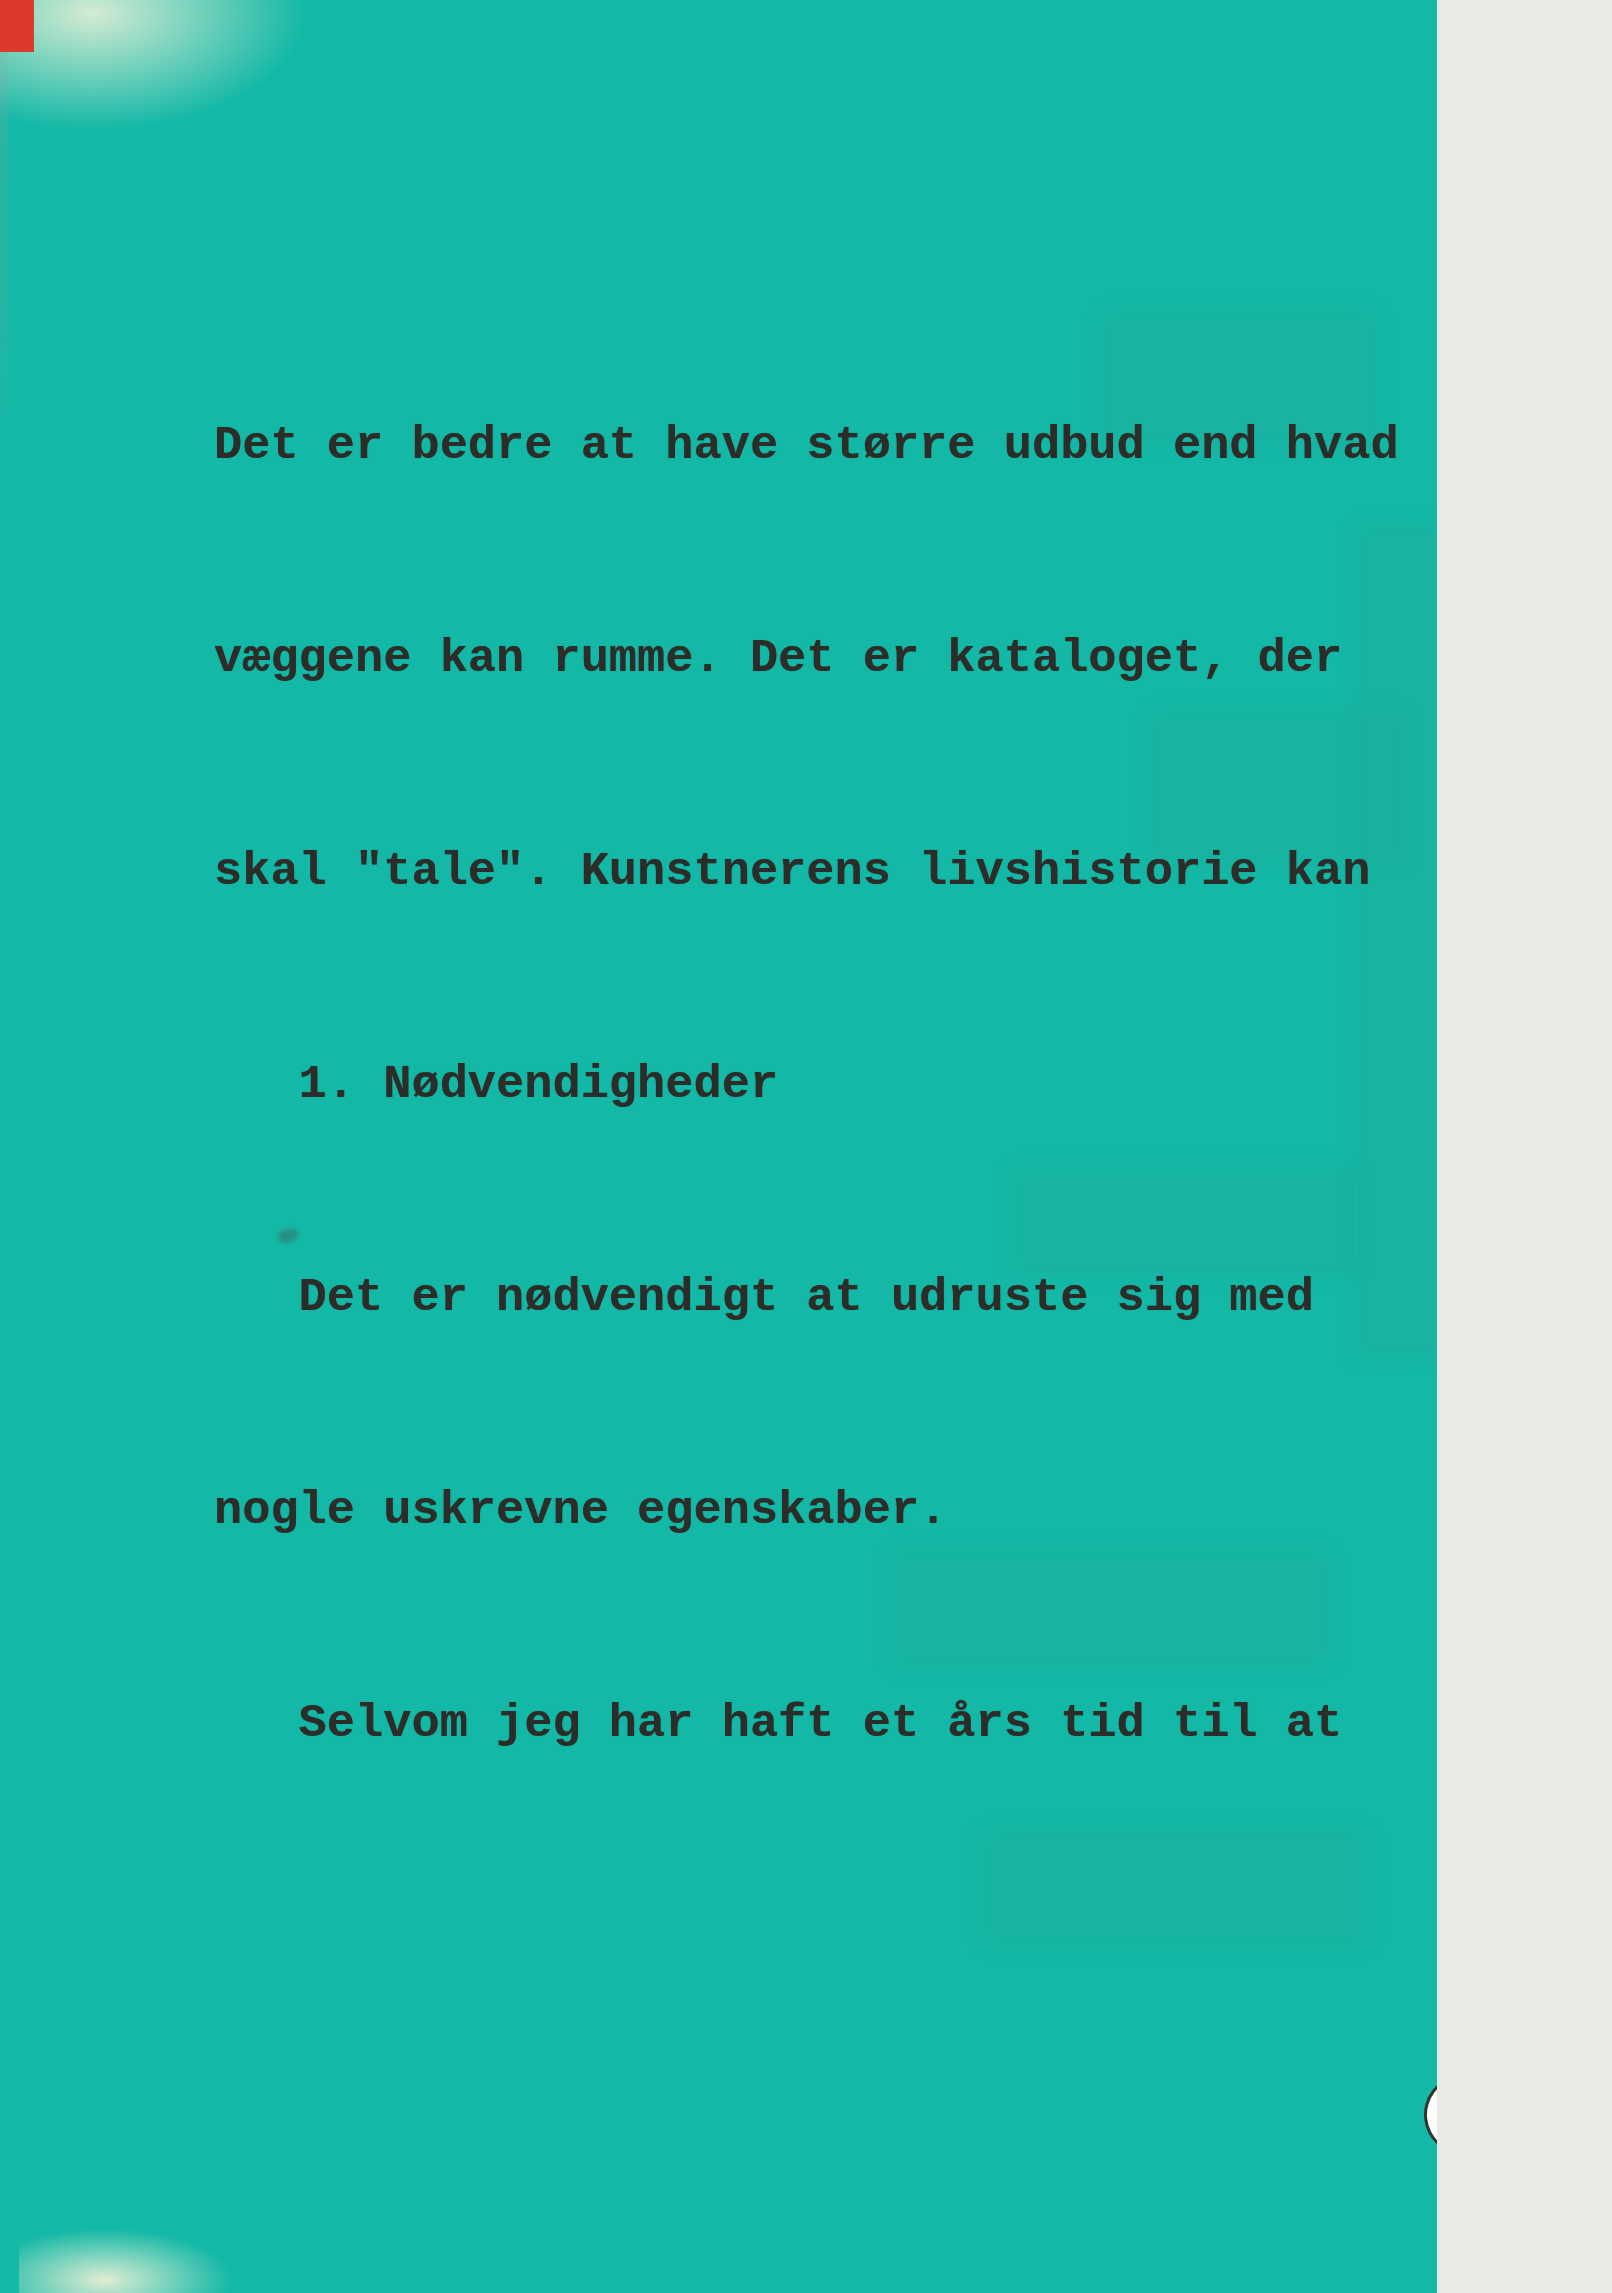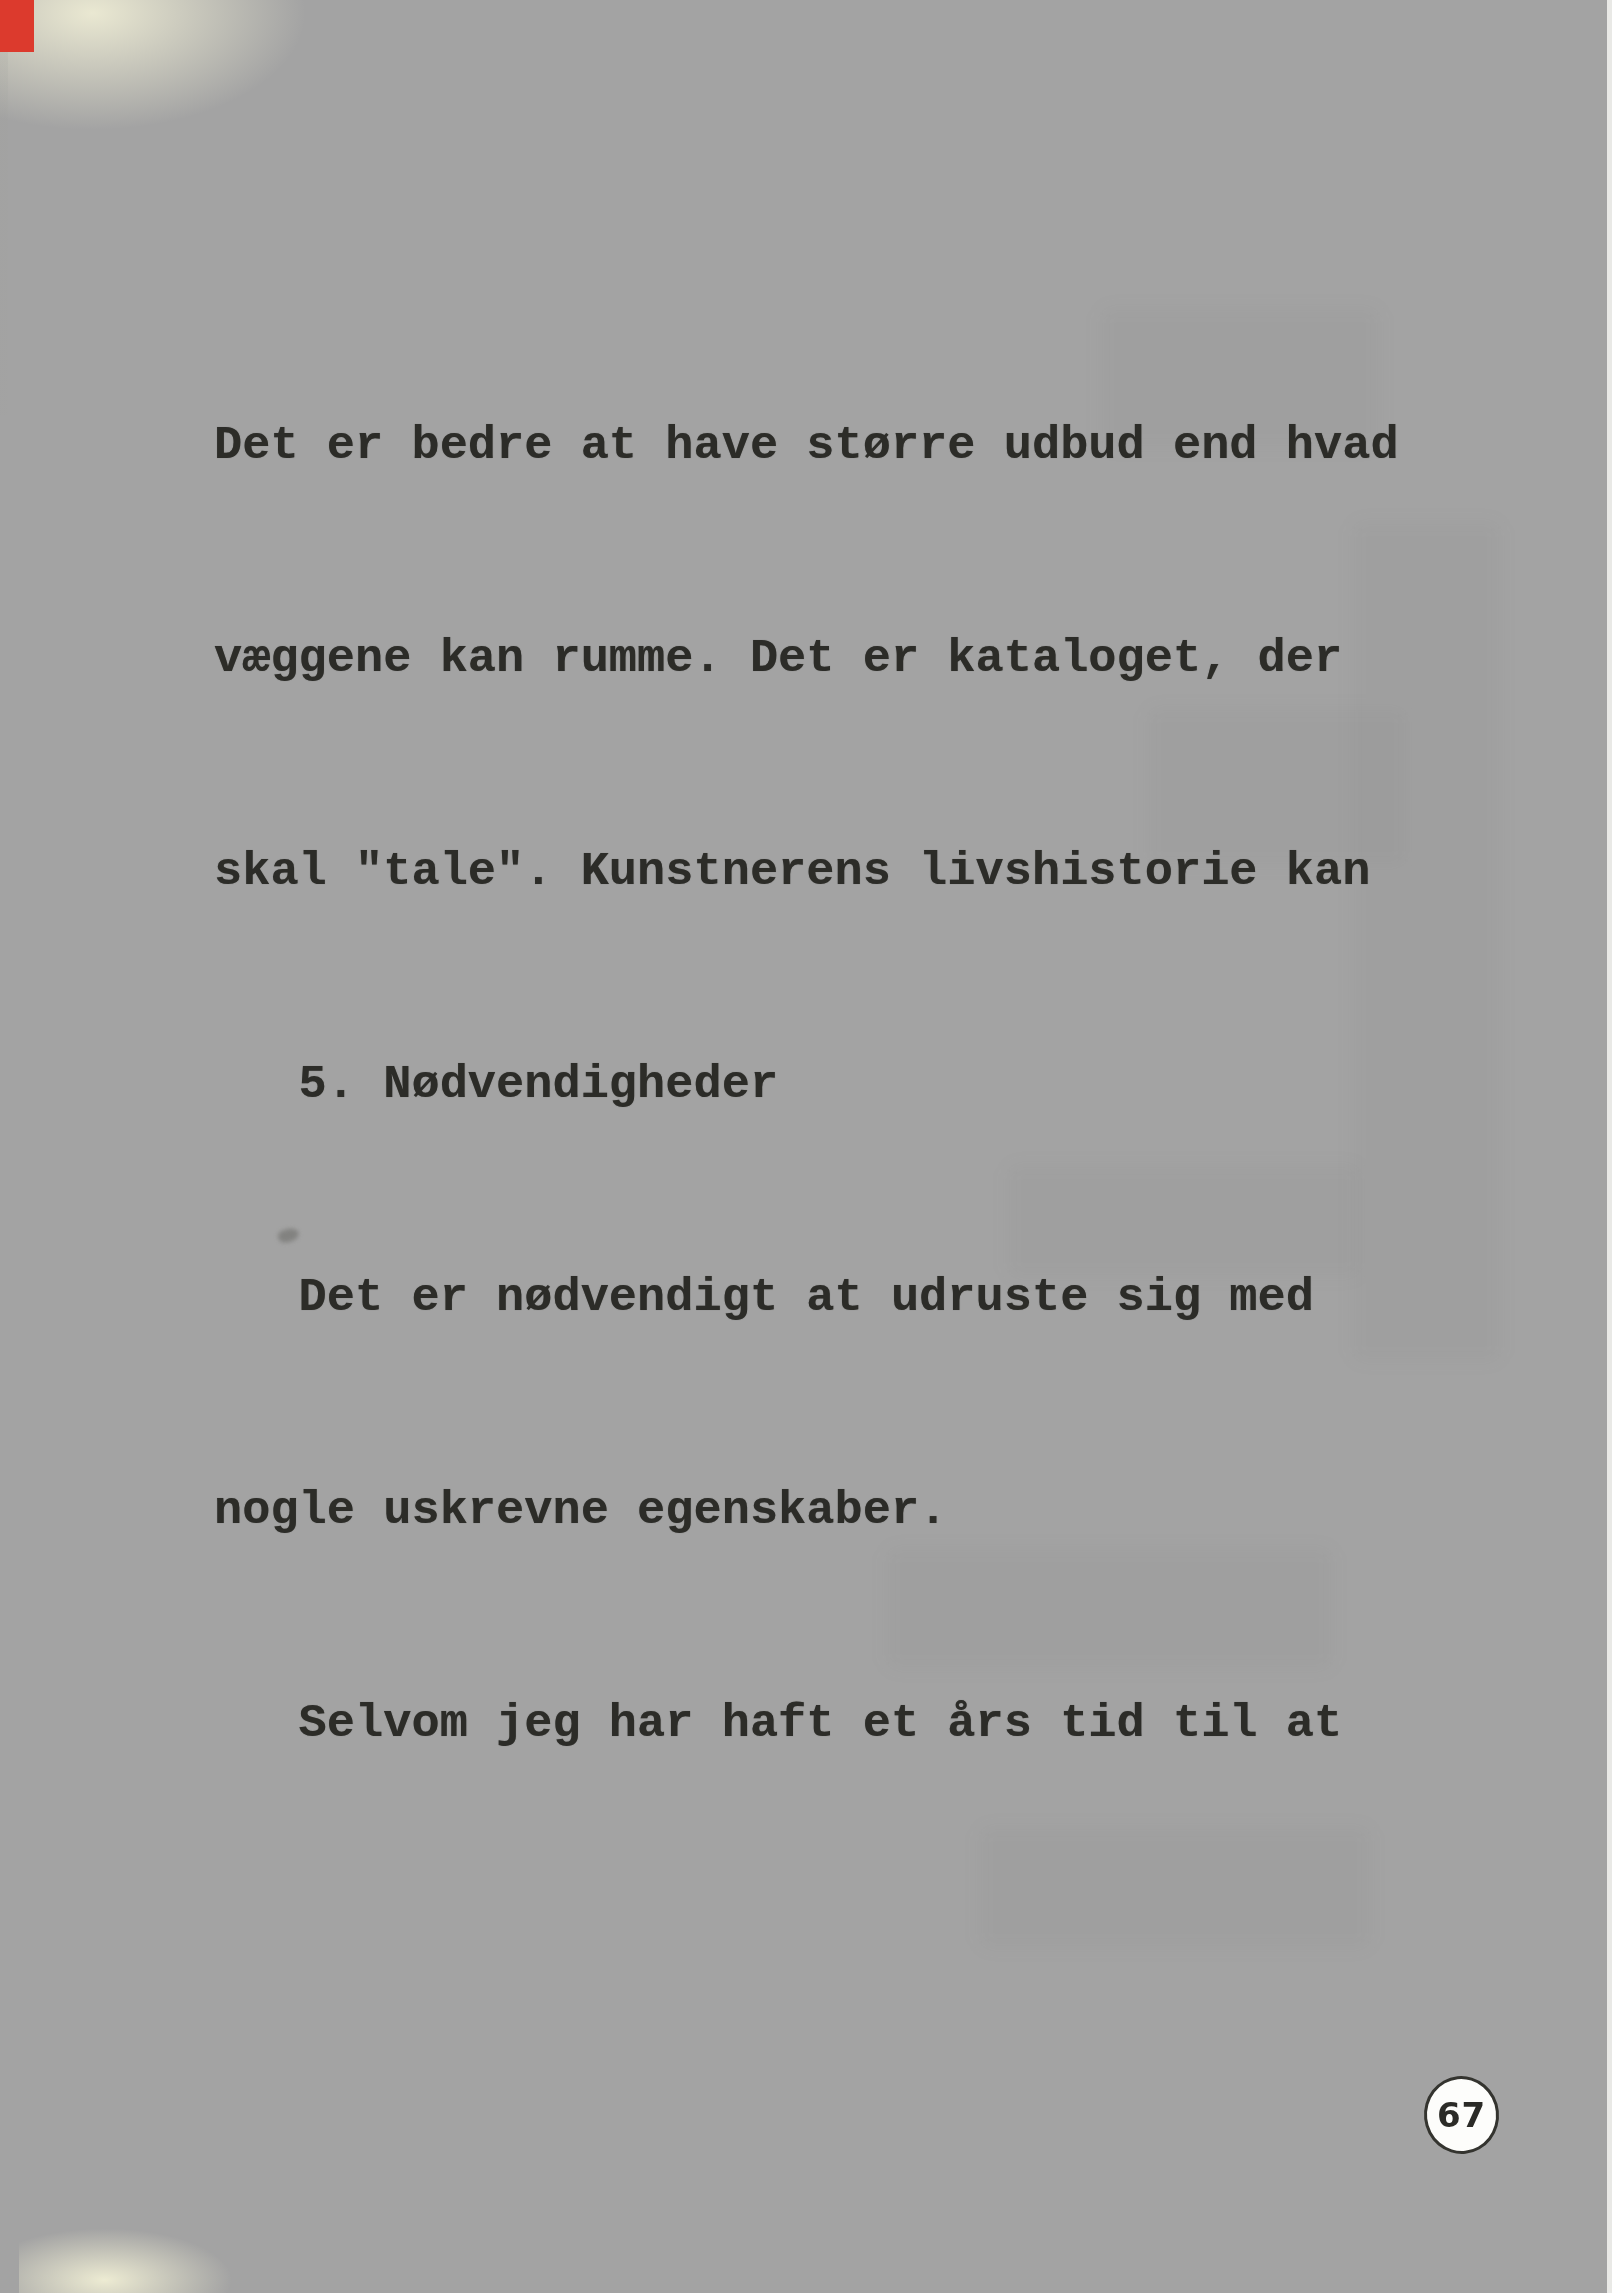--- a/index.html
+++ b/index.html
@@ -2,23 +2,23 @@
 <html style="font-size:15px"><head>
 <meta charset="utf-8">
 <style>
   html, body {
     margin: 0;
     padding: 0;
     background: #e9e9e6;
   }
   .page {
     position: relative;
-    width: 1607px;
+    width: 1437px;
     height: 2293px;
-    background: #a3a3a3;
+    background: #14b8a6;
     overflow: hidden;
     font-family: "Liberation Mono", "DejaVu Sans Mono", monospace;
   }
   
   .tint-topleft {
     position: absolute; left: 0; top: 0; width: 308px; height: 131px;
     background: radial-gradient(ellipse at 30% 10%, rgba(246,244,218,0.85), rgba(246,244,218,0) 70%);
   }
   .edge-strip-left {
     position: absolute; left: 0; top: 51px; width: 8.4px; height: 364px;
@@ -96,21 +96,21 @@
   <div class="ghost" style="left:1007px; top:1165px; width:354px; height:112px;"></div>
   <div class="ghost" style="left:886px;  top:1548px; width:447px; height:121px;"></div>
   <div class="ghost" style="left:979px; top:1827px; width:392px; height:121px;"></div>
   <div class="ghost" style="left:1352px; top:522px;  width:149px; height:839px;"></div>
   <div class="ink-smudge"></div>
 
   <div class="text-block">
     <div class="text-line">Det er bedre at have større udbud end hvad</div>
     <div class="text-line">væggene kan rumme. Det er kataloget, der</div>
     <div class="text-line">skal "tale". Kunstnerens livshistorie kan</div>
-    <div class="text-line">   5. Nødvendigheder</div>
+    <div class="text-line">   1. Nødvendigheder</div>
     <div class="text-line">   Det er nødvendigt at udruste sig med</div>
     <div class="text-line">nogle uskrevne egenskaber.</div>
     <div class="text-line">   Selvom jeg har haft et års tid til at</div>
     
     
     
     
     
     
     

